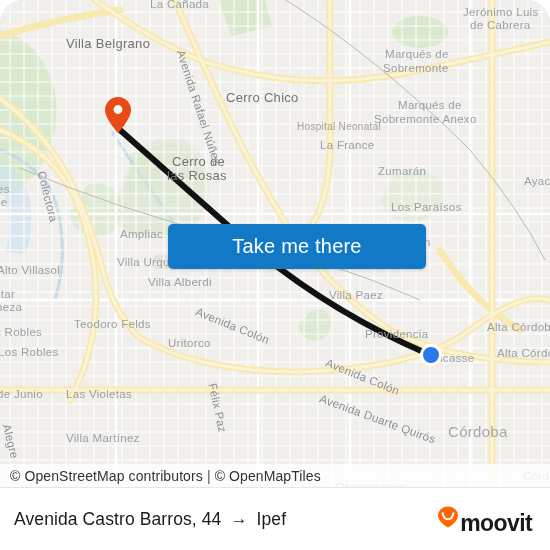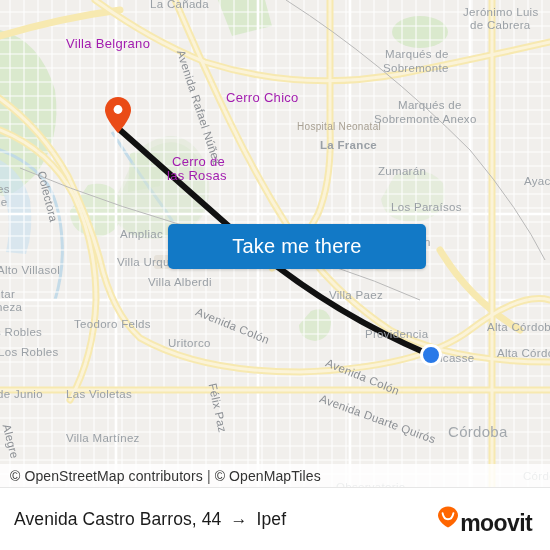--- a/index.html
+++ b/index.html
@@ -9,20 +9,21 @@
   }
   body {
     font-family: "Liberation Sans", sans-serif;
   }
   #screen {
     position: relative;
     width: 550px;
     height: 550px;
     overflow: hidden;
     background: #ffffff;
+    border-radius: 24px;
   }
 
   
   #map {
     position: absolute;
     left: 0; top: 0;
     width: 550px;
     height: 487px;
     overflow: hidden;
     background: #e9e9e6;
@@ -39,21 +40,21 @@
     position: absolute;
     color: #9aa0a6;
     font-size: 11.5px;
     font-family: "Liberation Sans", sans-serif;
     white-space: nowrap;
     letter-spacing: 0.3px;
     pointer-events: none;
     text-align: center;
     line-height: 13px;
   }
-  .mlabel.big { font-size: 13px; color: #a21caf; }
+  .mlabel.big { font-size: 13px; color: #737373; }
   .mlabel.city { font-size: 15px; color: #a3a8ad; }
   .mlabel.poi { color: #a8a093; font-size: 10px; }
   .mlabel.street {
     color: #8b8f94;
     font-size: 11.5px;
     transform-origin: left center;
   }
 
   
   .pin {
@@ -322,21 +323,21 @@
         <div class="mlabel" style="left: 150px; top: -2px;">La Cañada</div>
         <div class="mlabel big" style="left: 66px; top: 37px;">Villa Belgrano</div>
         <div class="mlabel" style="left: 463px; top: 6px;">Jerónimo Luis</div>
         <div class="mlabel" style="left: 470px; top: 19px;">de Cabrera</div>
         <div class="mlabel" style="left: 385px; top: 48px;">Marqués de</div>
         <div class="mlabel" style="left: 383px; top: 62px;">Sobremonte</div>
         <div class="mlabel big" style="left: 226px; top: 91px;">Cerro Chico</div>
         <div class="mlabel" style="left: 398px; top: 99px;">Marqués de</div>
         <div class="mlabel" style="left: 374px; top: 113px;">Sobremonte Anexo</div>
         <div class="mlabel poi" style="left: 297px; top: 120px;">Hospital Neonatal</div>
-        <div class="mlabel" style="left: 320px; top: 139px; font-weight: bold;">La France</div>
+        <div class="mlabel" style="left: 320px; top: 139px;">La France</div>
         <div class="mlabel big" style="left: 172px; top: 155px;">Cerro de</div>
         <div class="mlabel big" style="left: 167px; top: 169px;">las Rosas</div>
         <div class="mlabel" style="left: 378px; top: 165px;">Zumarán</div>
         <div class="mlabel" style="left: 524px; top: 175px;">Ayacu</div>
         <div class="mlabel" style="left: -3px; top: 183px;">es</div>
         <div class="mlabel" style="left: -2px; top: 196px;">le</div>
         <div class="mlabel" style="left: 391px; top: 201px;">Los Paraísos</div>
         <div class="mlabel" style="left: 120px; top: 228px;">Ampliac</div>
         <div class="mlabel" style="left: 386px; top: 236px;">n Martín</div>
         <div class="mlabel" style="left: 117px; top: 256px;">Villa Urqu</div>

